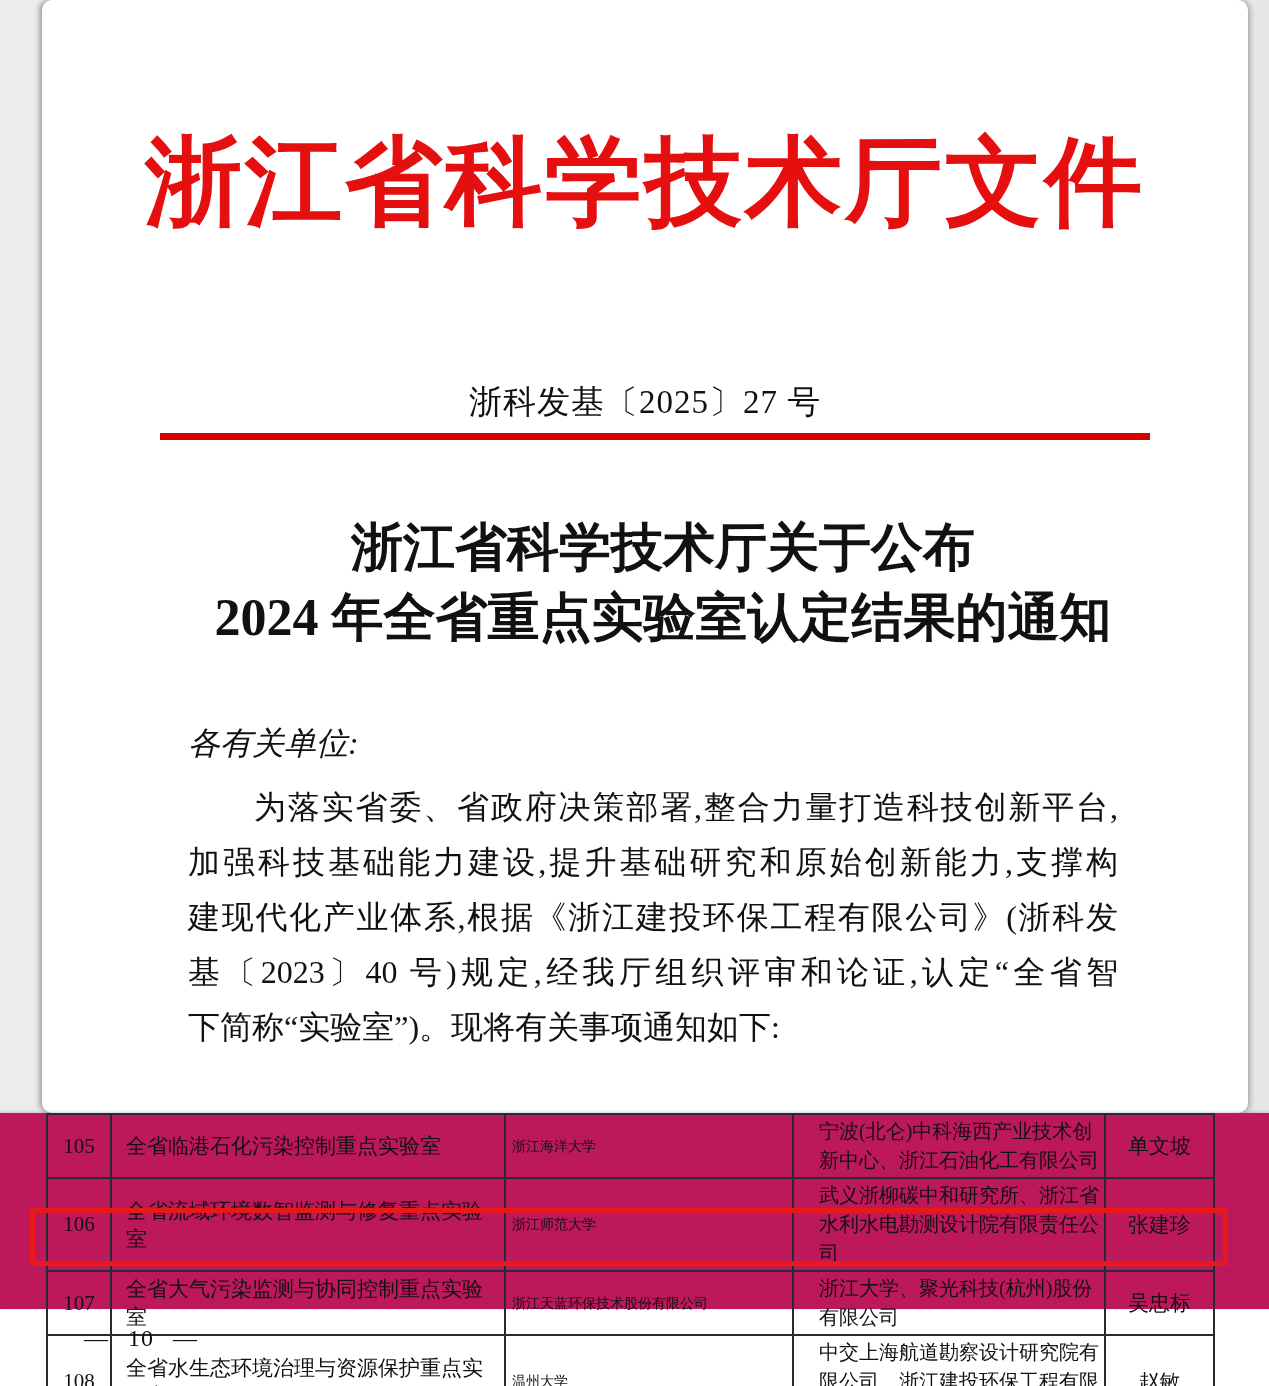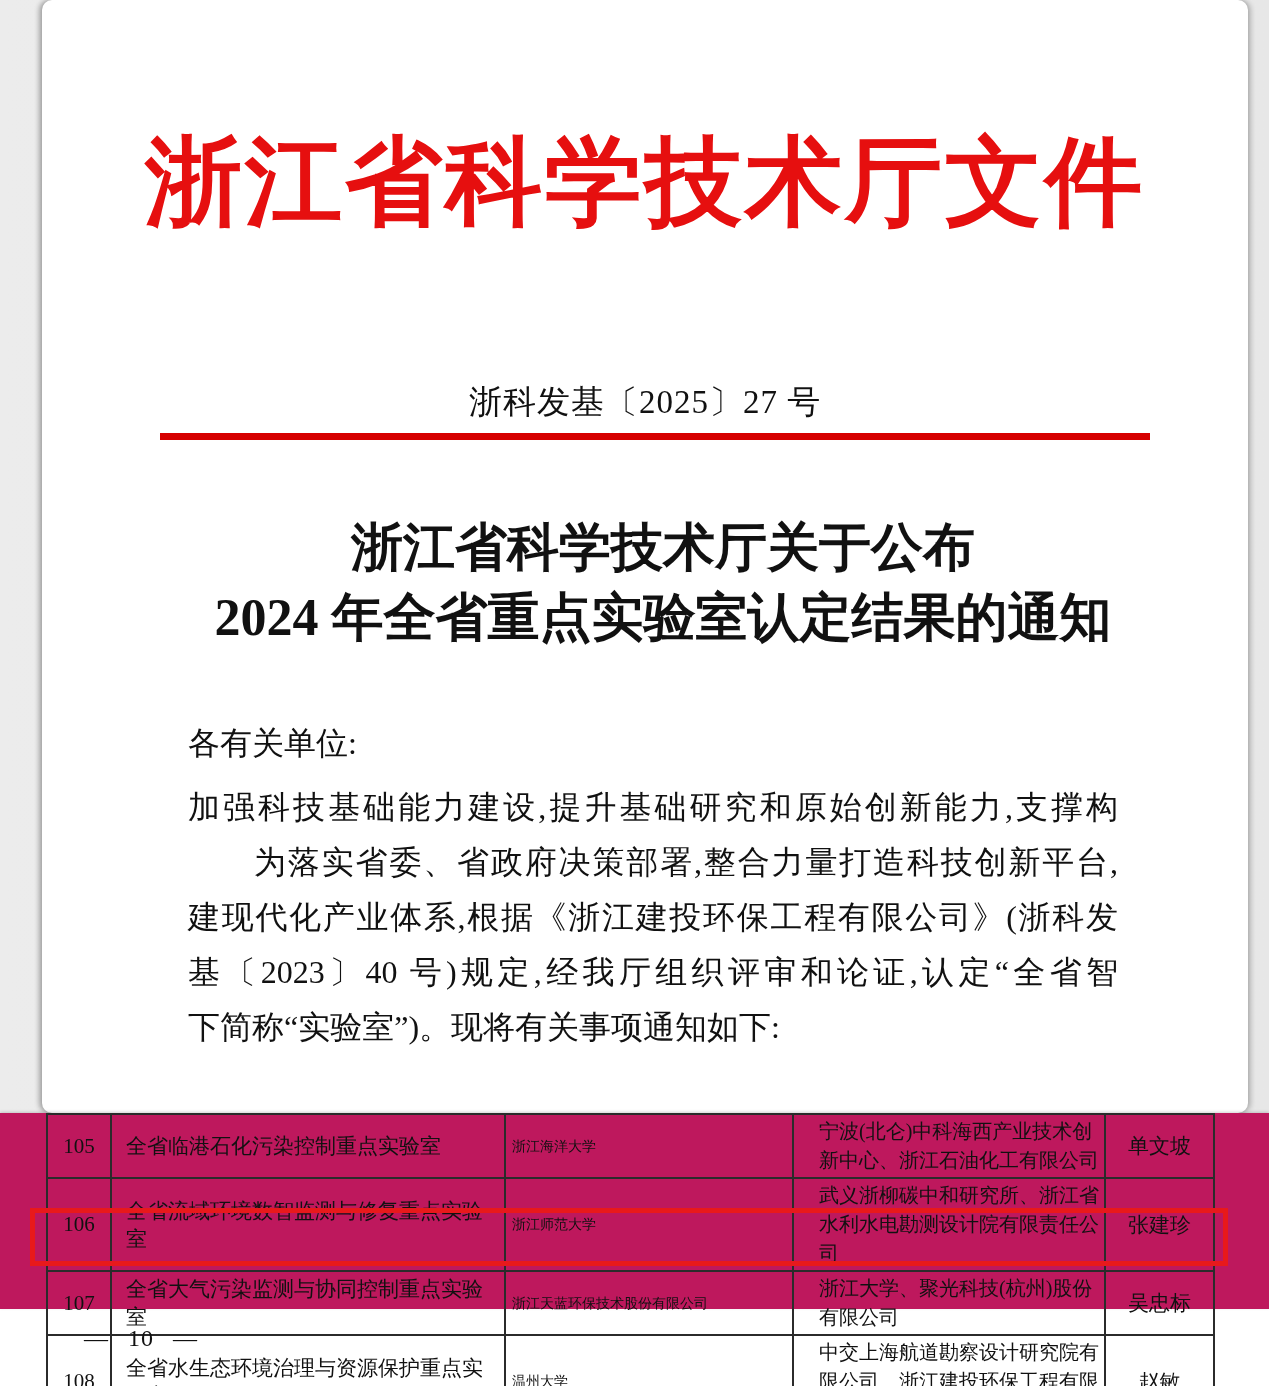--- a/index.html
+++ b/index.html
@@ -34,21 +34,21 @@
   }
   .red-rule {
     position:absolute; top:433px; left:118px; width:990px; height:7px;
     background:#d60000;
   }
   .notice-title {
     position:absolute; top:513px; left:0; width:100%;
     text-align:center; font-size:52px; line-height:70px; font-weight:bold;margin-left:18px;
   }
   .salutation {
-    position:absolute; top:722px; left:146px; font-size:32px;
+    position:absolute; top:722px; left:146px; font-size:32px;font-style:italic;
   }
   .body-text {
     position:absolute; top:780px; left:146px; width:930px; font-size:32px;
   }
   .bl { height:55px; line-height:55px; text-align:justify; text-align-last:justify; }
   .bl.first { text-indent:66px; }
   .bl.last { text-align-last:left; }
 
   
   .bottom-band {
@@ -95,22 +95,22 @@
       <div class="red-rule"></div>
 
       <div class="notice-title">
         <div>浙江省科学技术厅关于公布</div>
         <div>2024 年全省重点实验室认定结果的通知</div>
       </div>
 
       <div class="salutation">各有关单位:</div>
 
       <div class="body-text">
+        <div class="bl first">为落实省委、省政府决策部署,整合力量打造科技创新平台,</div>
         <div class="bl">加强科技基础能力建设,提升基础研究和原始创新能力,支撑构</div>
-        <div class="bl first">为落实省委、省政府决策部署,整合力量打造科技创新平台,</div>
         <div class="bl">建现代化产业体系,根据《浙江建投环保工程有限公司》(浙科发</div>
         <div class="bl">基〔2023〕40 号)规定,经我厅组织评审和论证,认定“全省智</div>
         <div class="bl last">下简称“实验室”)。现将有关事项通知如下:</div>
       </div>
 
     </div>
   </div>
 
   <div class="bottom-band">
 

